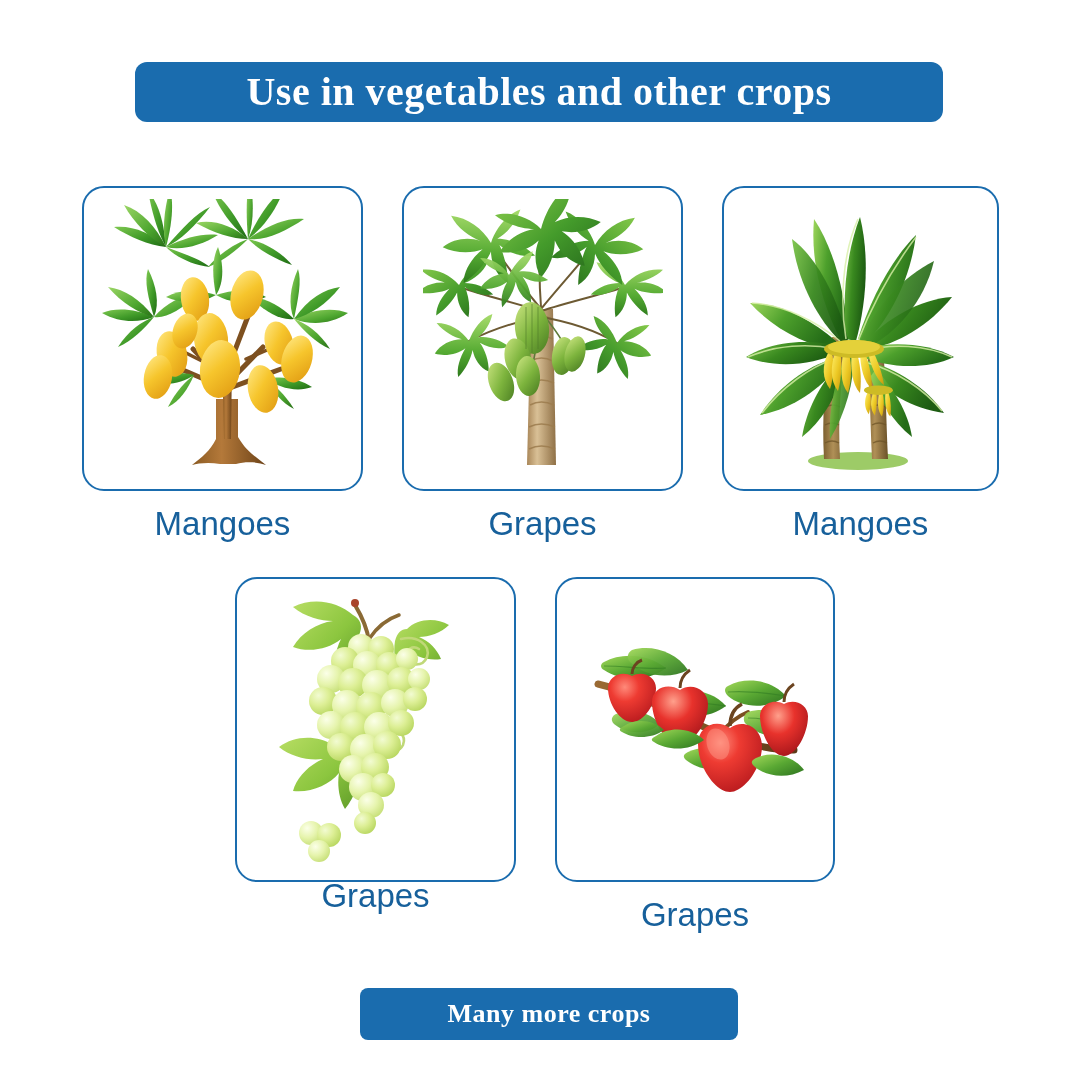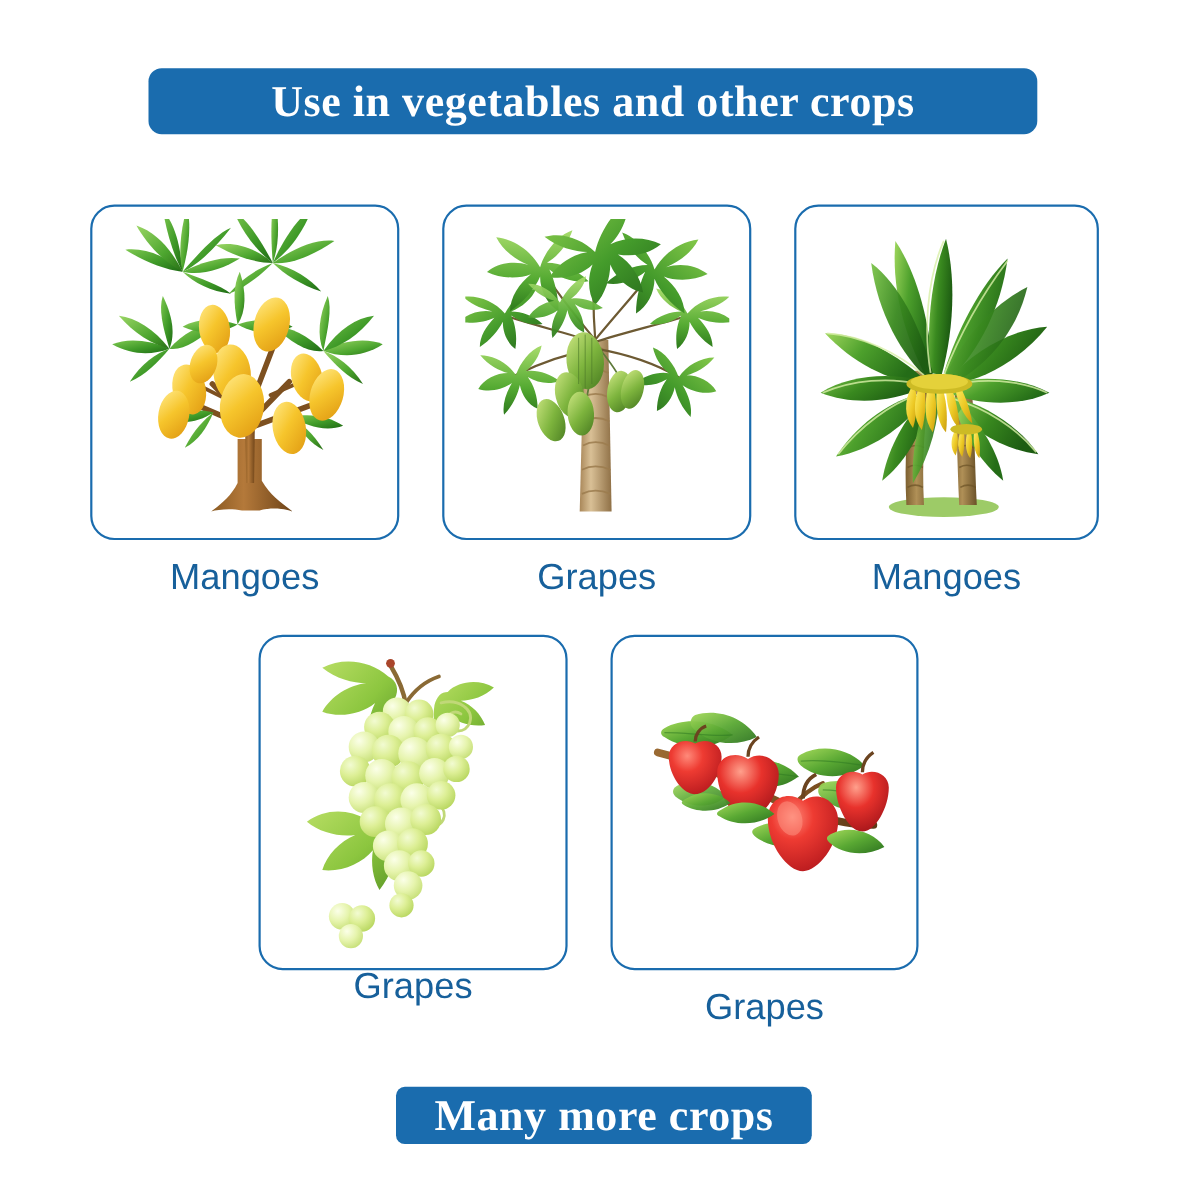--- a/index.html
+++ b/index.html
@@ -43,21 +43,21 @@
     border-radius: 12px;
     font-size: 40px;
     line-height: 60px;
   }
   .banner-footer {
     left: 360px;
     top: 988px;
     width: 378px;
     height: 52px;
     border-radius: 8px;
-    font-size: 40px;
+    font-size: 26px;
     line-height: 52px;
   }
 
   
   .card {
     position: absolute;
     border: 2.5px solid #1a6cae;
     border-radius: 22px;
     background: #ffffff;
     box-sizing: border-box;

